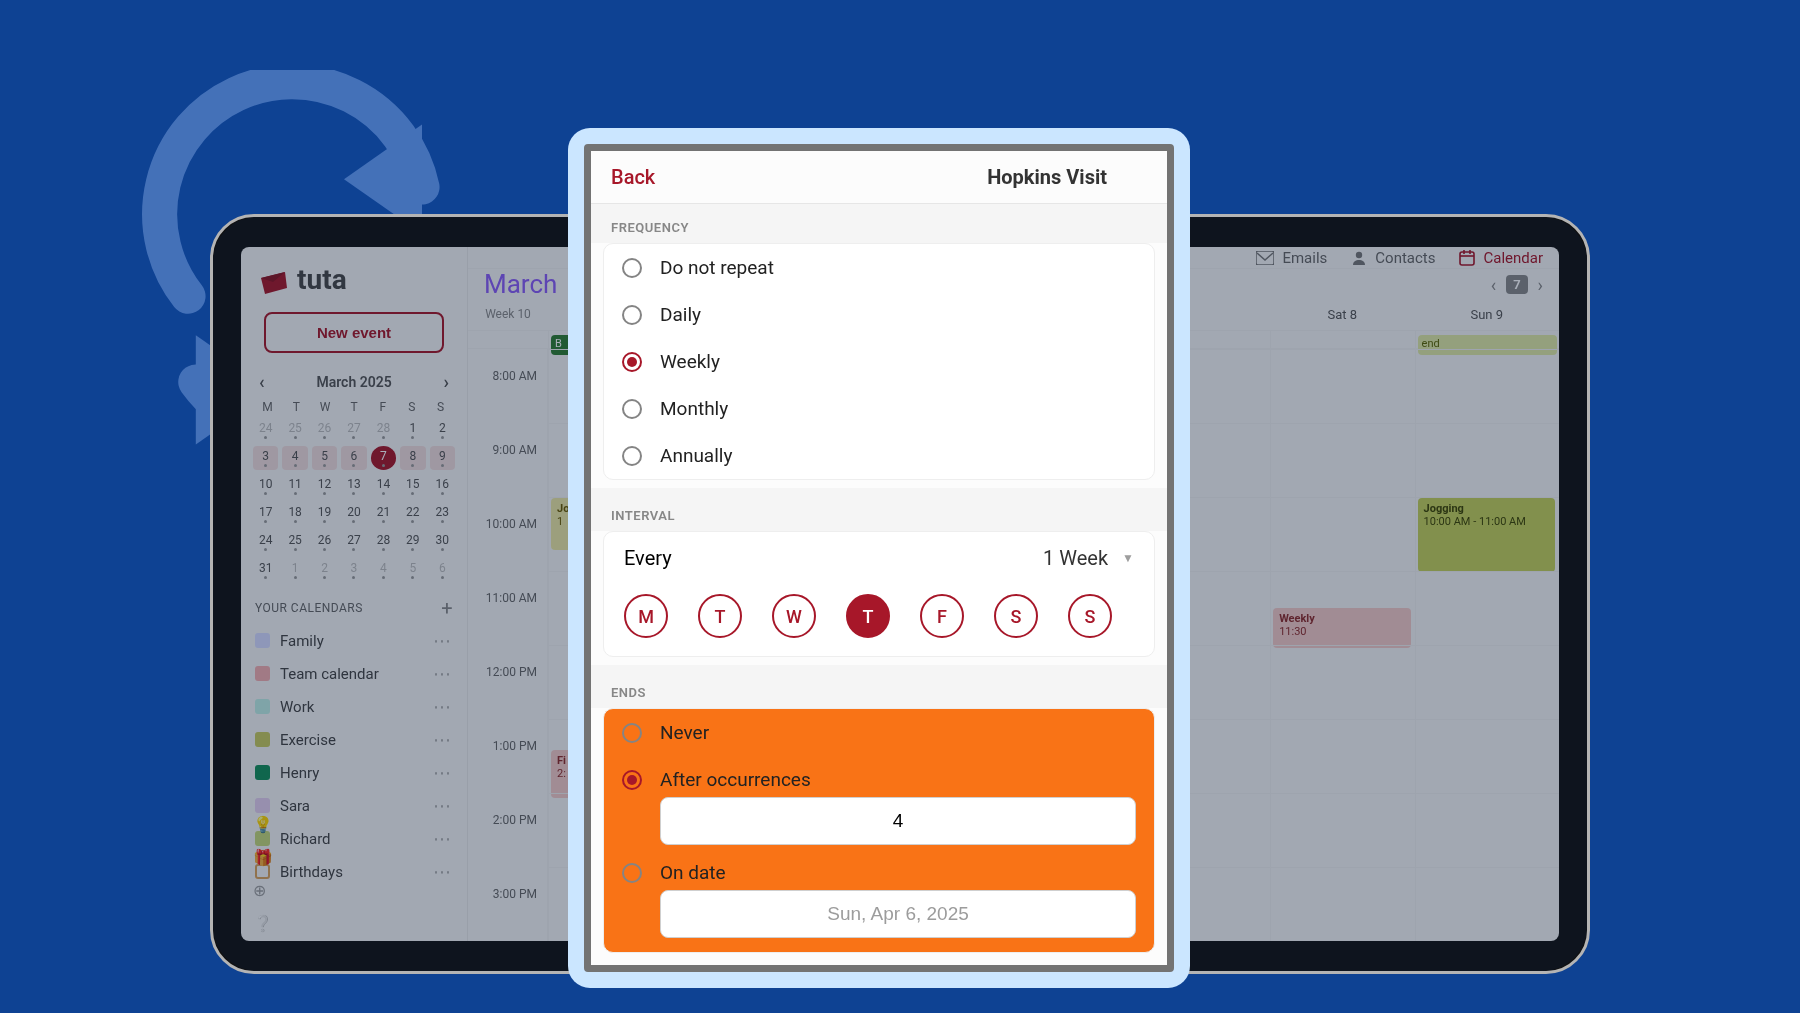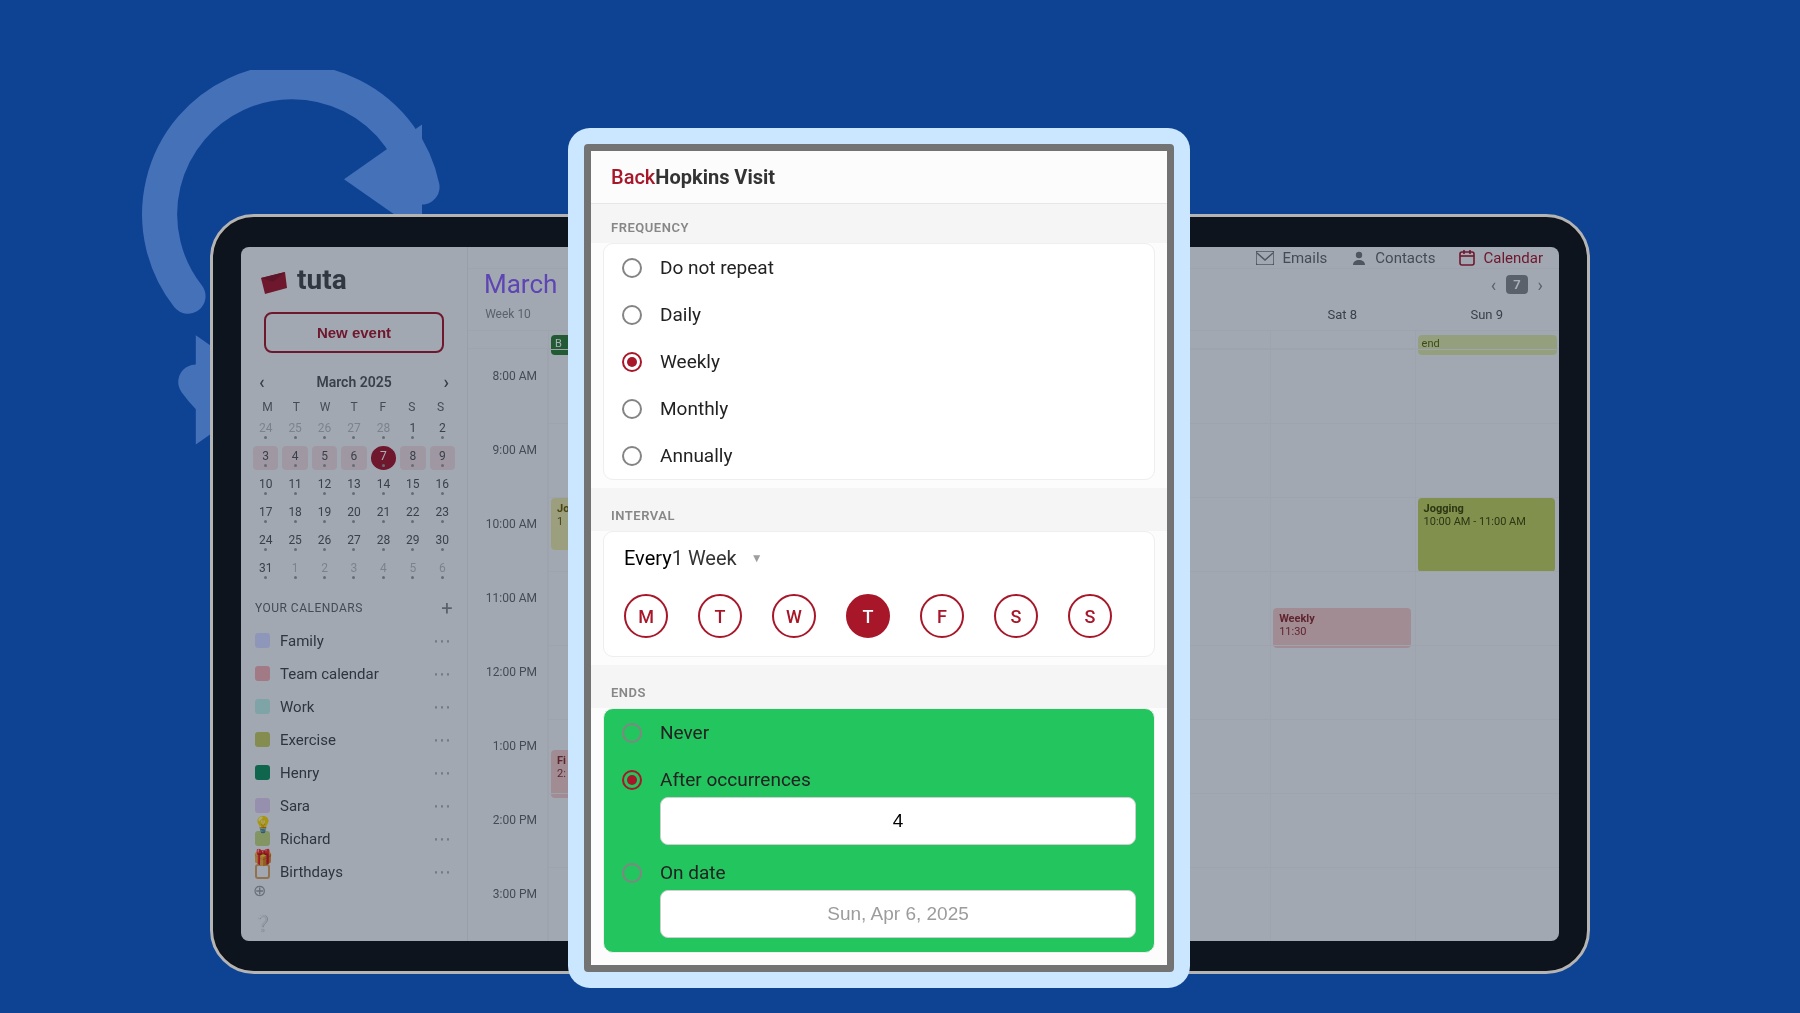--- a/index.html
+++ b/index.html
@@ -87,37 +87,37 @@
   
   .modal-wrap {
     position:absolute; left: 568px; top: 128px; width: 622px;
     background:#cbe6ff; border-radius: 22px; padding: 16px;
   }
   .modal {
     background:#fcfcfc; border-radius: 4px; overflow:hidden; border:7px solid #737373;overflow:hidden;
   }
   .m-head { display:flex; align-items:center; padding: 14px 20px; border-bottom:1px solid #e6e6e6;}
   .m-back { color:#a71729; font-size:20px; font-weight:500; }
-  .m-title{ flex:1; text-align:left; font-size:20px; font-weight:700; color:#333; padding-right:40px;}
+  .m-title{ flex:1; text-align:right; font-size:20px; font-weight:700; color:#333; padding-right:40px;}
   .section-label{ font-size:13px; color:#878787; letter-spacing:.04em; padding: 16px 20px 8px 20px; font-weight:600; background:#f5f5f5;}
   .card { margin: 0 12px 8px 12px; background:#fff; border:1px solid #eee; border-radius: 10px; }
   .radio-row { display:flex; align-items:center; gap:18px; padding: 12px 18px; font-size:19px; color:#222;}
   .radio { width:20px; height:20px; border:2px solid #848484; border-radius:50%; display:inline-flex; align-items:center; justify-content:center; flex:none;}
   .radio.sel { border-color:#a71729; }
   .radio.sel::after{ content:""; width:10px; height:10px; background:#a71729; border-radius:50%; }
-  .interval-row{ display:flex; align-items:center; padding: 14px 20px; font-size:20px;}
+  .interval-row{ display:flex; align-items:center; justify-content:space-between; padding: 14px 20px; font-size:20px;}
   .iv-value{ color:#333; display:flex; align-items:center; gap:14px;}
   .iv-tri{ color:#9e9e9e; font-size:12px;}
   .dow-row{ display:flex; gap:30px; padding: 10px 20px 18px 20px;}
   .dow { width:44px; height:44px; border-radius:50%; border:2px solid #a71729; color:#a71729; display:flex; align-items:center; justify-content:center; font-size:18px; font-weight:500;}
   .dow.active{ background:#a71729; color:#fff; }
   .subgroup{ padding: 0 18px 0 56px;}
   .text-input{ width:100%; border:1px solid #cfcfcf; border-radius:8px; padding:12px 14px; font-size:19px; text-align:center; background:#fff; }
   .text-input.disabled{ color:#9c9c9c; }
-  .ends-card { margin: 0 12px 12px 12px; background:#22c55e; border:1px solid #eee; border-radius:10px; padding-bottom: 6px;}
+  .ends-card { margin: 0 12px 12px 12px; background:#f97316; border:1px solid #eee; border-radius:10px; padding-bottom: 6px;}
   .m-spacer { height: 4px; background:#f5f5f5; }
 
   .chev{ font-size:18px; }
 </style>
 </head>
 <body>
 
 <svg class="cycle-icon" viewBox="0 0 100 100">
   <g fill="none" stroke="#a9c9ff" stroke-width="9" stroke-linecap="round">
     <path d="M20 58 A34 34 0 1 1 80 30"></path>

